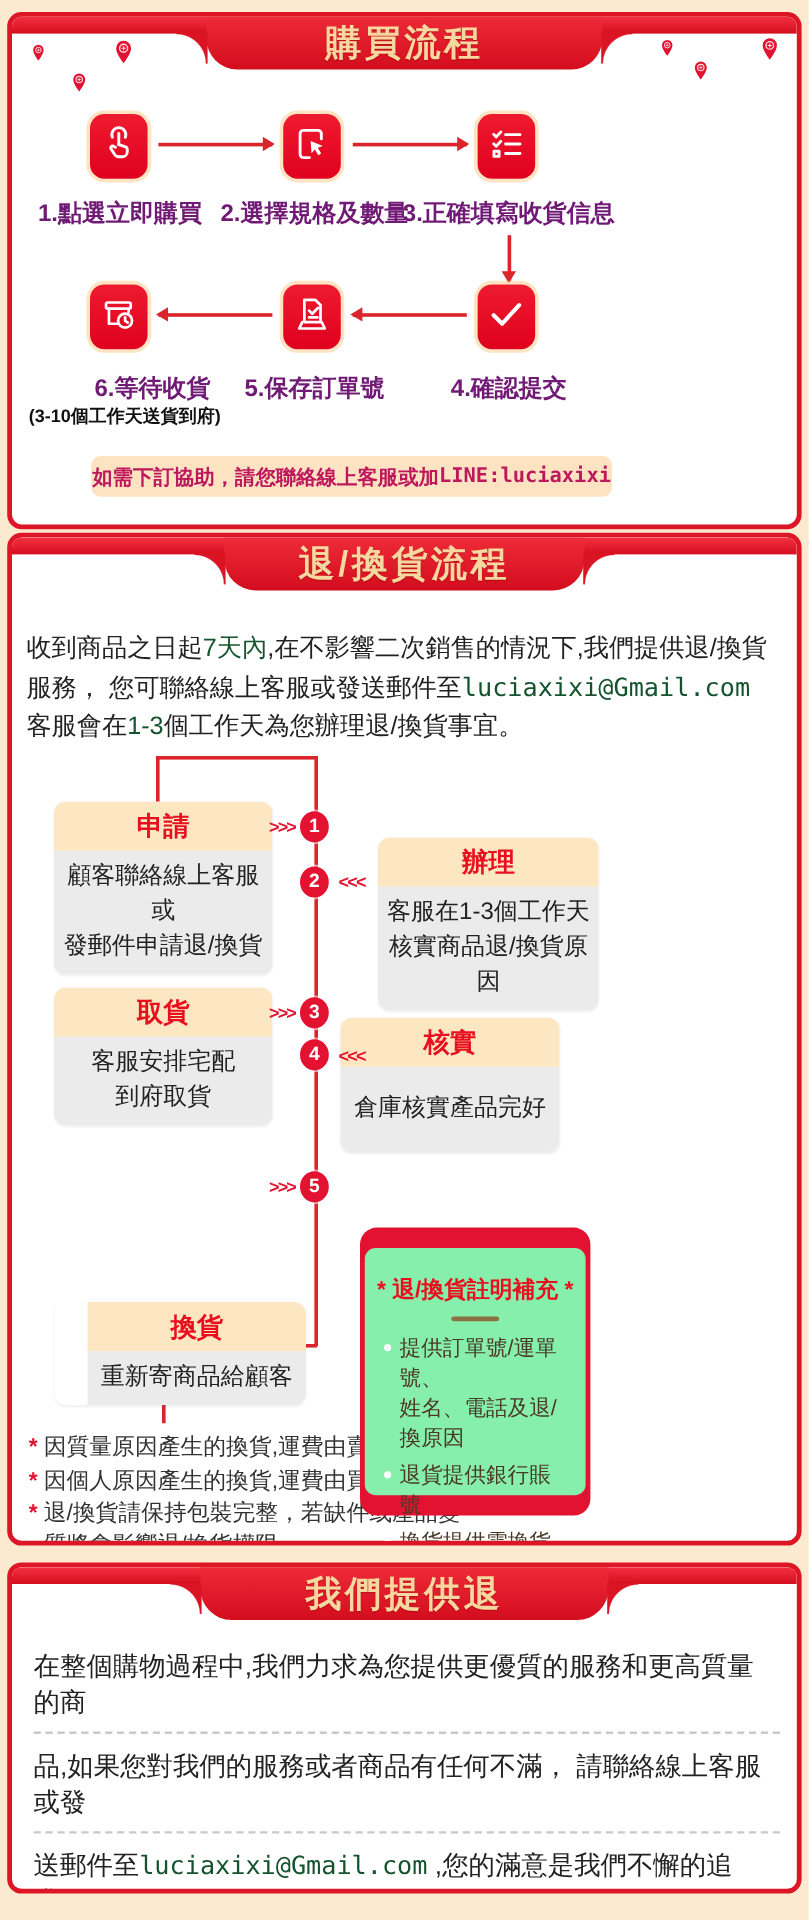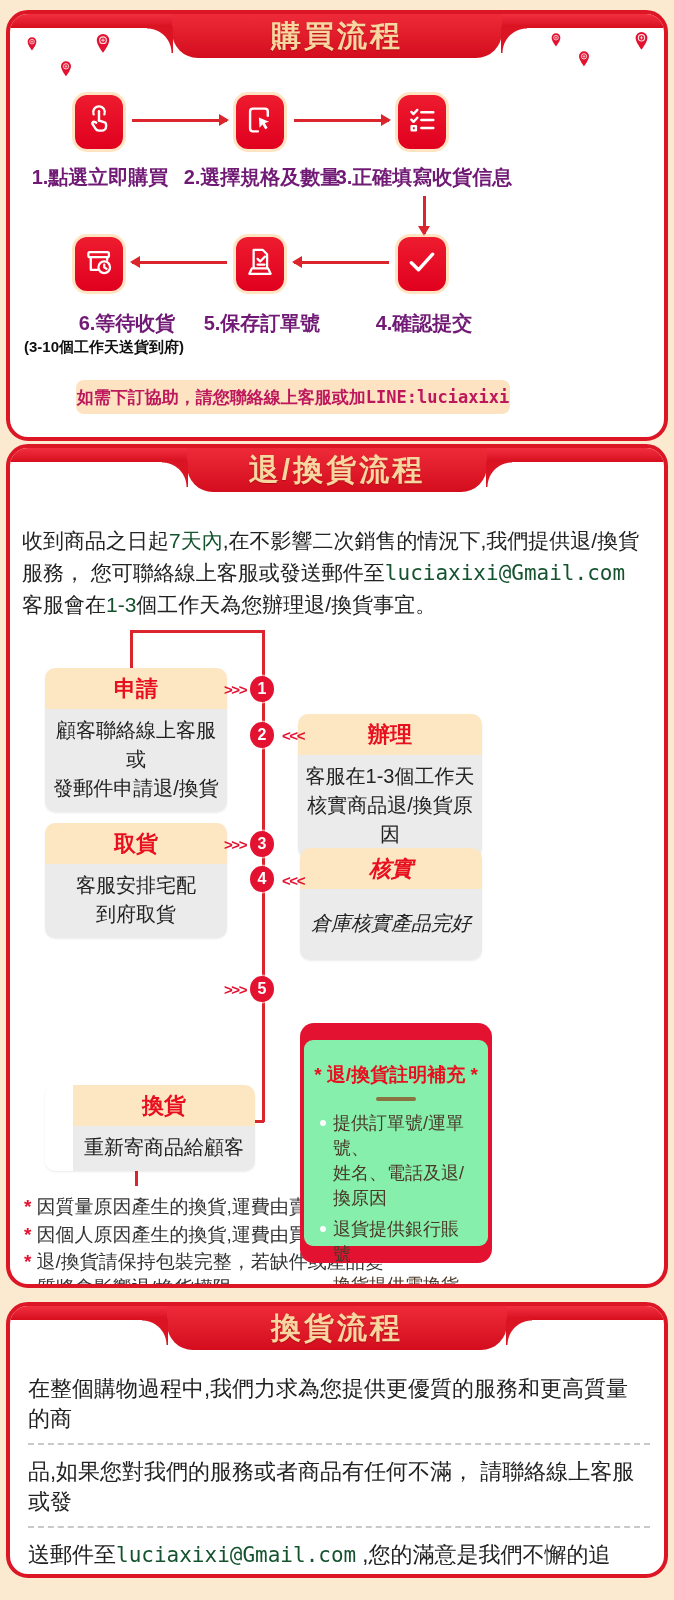--- a/index.html
+++ b/index.html
@@ -1,19 +1,19 @@
 <!DOCTYPE html>
 <html><head>
 <meta charset="utf-8">
 <style>
   html,body{margin:0;padding:0;}
   .page{position:relative;width:674px;height:1600px;background:#fcead0;overflow:hidden;
         font-family:"Liberation Sans",sans-serif;-webkit-font-smoothing:antialiased;}
   .card{position:absolute;left:6px;width:662px;box-sizing:border-box;background:#fff;
-        border:4px solid #dd1626;border-radius:22px;overflow:hidden;}
+        border:4px solid #dd1626;border-radius:12px;overflow:hidden;}
   #card-purchase{top:10px;height:431px;}
   #card-returns{top:444px;height:844px;}
   #card-complaint{top:1302px;height:276px;}
 
   
   .ribbon{position:absolute;top:0;left:0;right:0;height:62px;pointer-events:none;}
   .rbar{position:absolute;top:0;left:0;right:0;height:14px;background:linear-gradient(180deg,#f23040,#d60e1e);}
   .rtab{position:absolute;top:0;left:50%;transform:translateX(-50%);height:44px;
         background:linear-gradient(180deg,#ee2a38,#d30d1d);border-radius:0 0 26px 26px;
         display:flex;align-items:center;justify-content:center;}
@@ -210,31 +210,31 @@
     <div class="cline" style="left:120px;top:182px;width:134px;height:2.5px;"></div>
     <div class="cline" style="left:252px;top:182px;width:2.5px;height:492px;"></div>
     <div class="cline" style="left:218px;top:672px;width:36px;height:2.5px;"></div>
     <div class="cline" style="left:125px;top:712px;width:2.5px;height:26px;"></div>
 
     <div class="fbox" style="left:35px;top:220px;">
       <div class="fhead">申請</div>
       <div class="fbody">顧客聯絡線上客服或
 發郵件申請退/換貨</div>
     </div>
-    <div class="fbox" style="left:288px;top:250px;width:184px;margin-top:16px;">
+    <div class="fbox" style="left:305px;top:250px;width:184px;">
       <div class="fhead">辦理</div>
       <div class="fbody">客服在1-3個工作天
 核實商品退/換貨原因</div>
     </div>
     <div class="fbox" style="left:35px;top:375px;">
       <div class="fhead">取貨</div>
       <div class="fbody">客服安排宅配
 到府取貨</div>
     </div>
-    <div class="fbox" style="left:290px;top:400px;font-style:italic;">
+    <div class="fbox" style="left:274px;top:400px;">
       <div class="fhead">核實</div>
       <div class="fbody" style="padding:20px 4px 22px;">倉庫核實產品完好</div>
     </div>
     <div class="fbox" style="left:35px;top:637px;padding-left:28px;">
       <div class="fhead">換貨</div>
       <div class="fbody">重新寄商品給顧客</div>
     </div>
 
     <span class="chev" style="left:210px;top:233px;">&gt;&gt;&gt;</span>
     <span class="chev" style="left:268px;top:279px;">&lt;&lt;&lt;</span>
@@ -274,21 +274,21 @@
           <li>換貨提供需換貨規格</li>
         </ul>
       </div>
     </div>
   </div>
 
   <div class="card" id="card-complaint">
     <div class="ribbon">
       <div class="rbar"></div>
       <div class="rtab" style="width:340px;">
-        <span class="rtitle">換貨流程</span>
+        <span class="rtitle">我們提供退</span>
       </div>
     </div>
     <div class="crows">
       <div class="crow">在整個購物過程中,我們力求為您提供更優質的服務和更高質量的商</div>
       <div class="crow">品,如果您對我們的服務或者商品有任何不滿， 請聯絡線上客服或發</div>
       <div class="crow"><span>送郵件至</span><span class="red mono">luciaxixi@Gmail.com</span><span> ,您的滿意是我們不懈的追求。</span></div>
 
     </div>
   </div>
 

